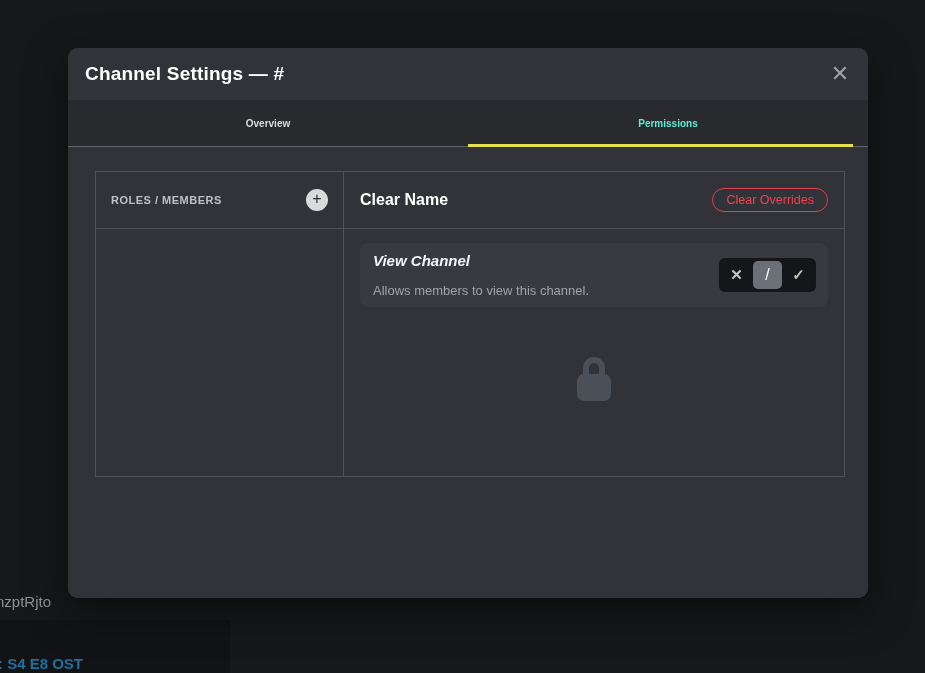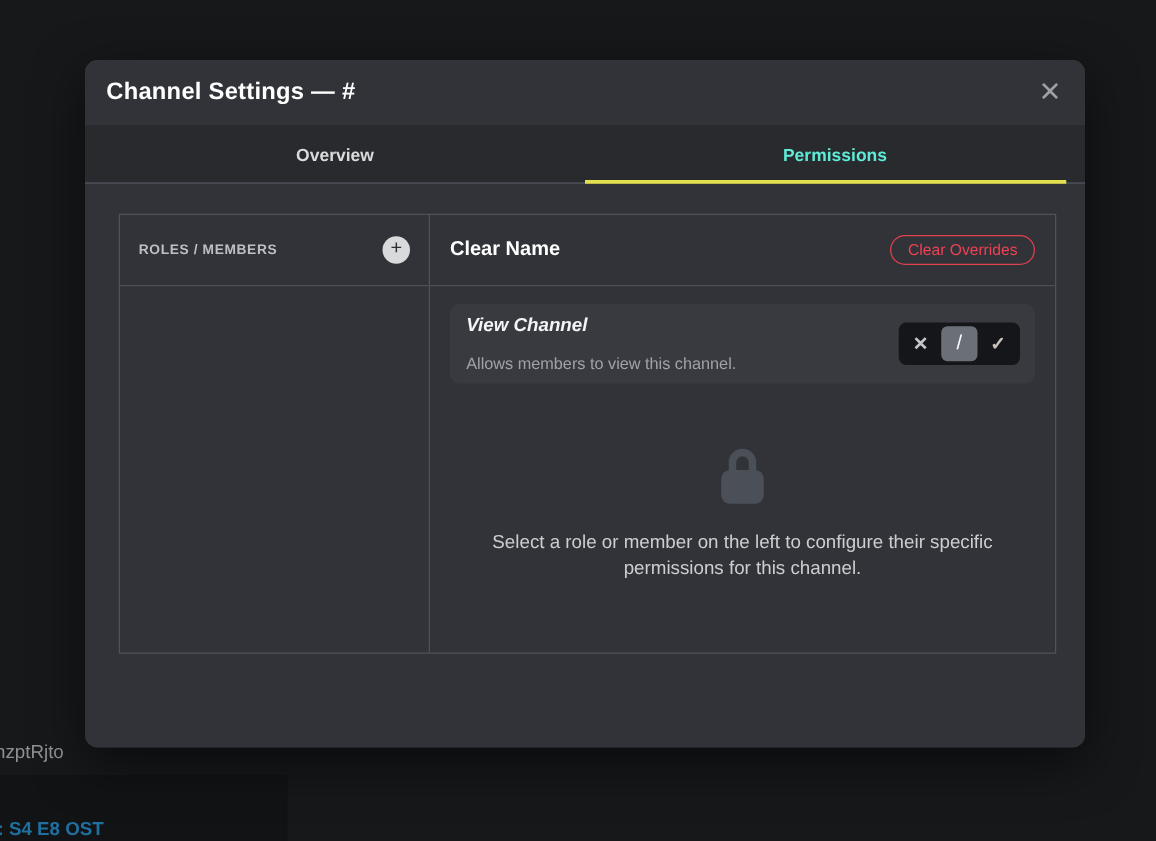--- a/index.html
+++ b/index.html
@@ -46,34 +46,34 @@
   
   .tabbar {
     height:47px; background:#292a2e; display:flex; position:relative;
   }
   .tabbar::after {
     content:""; position:absolute; left:0; bottom:0; width:100%; height:1px;
     background:#5d636b;
   }
   .tab {
     flex:1; display:flex; align-items:center; justify-content:center;
-    font-size:14px; font-weight:600; cursor:pointer; position:relative;
+    font-size:10px; font-weight:600; cursor:pointer; position:relative;
     background:none; border:none; font-family:"Liberation Sans", sans-serif;
   }
   .tab.inactive { color:#d9dbdd; }
   .tab.active { color:#5eead4; font-weight:700; }
   .tab.active::after {
     content:""; position:absolute; left:0; bottom:0; height:3px;
     width:calc(100% - 15px); background:#e4e04e; z-index:2;
   }
 
   
   .modal-body { position:relative; height:451px; background:#313338; }
   .panels {
-    position:absolute; left:27px; top:24px; width:750px; height:352px;
+    position:absolute; left:27px; top:24px; width:750px; height:306px;
     border:1px solid #4e535a; border-radius:0; display:flex; overflow:hidden;
   }
 
   .roles-panel {
     width:248px; border-right:1px solid #4e535a; display:flex; flex-direction:column;
   }
   .roles-header {
     height:57px; flex:0 0 57px; display:flex; align-items:center; justify-content:space-between;
     padding:0 15px; border-bottom:1px solid #4a4f56;
   }
@@ -176,19 +176,18 @@
           </div>
         </div>
 
         <div class="empty-state">
           <div class="lock-wrap">
             <svg width="38" height="49" viewBox="0 0 38 49">
               <path d="M11 24 v-9 a8 8 0 0 1 16 0 v9" fill="none" stroke="#4b5058" stroke-width="6"></path>
               <rect x="2" y="21" width="34" height="27" rx="7" fill="#4b5058"></rect>
             </svg>
           </div>
-          <div class="empty-text">Select a role or member on the left to configure their specific permissions for this channel.</div>
         </div>
       </div>
 
     </div>
   </div>
 </div>
 
 </body></html>

